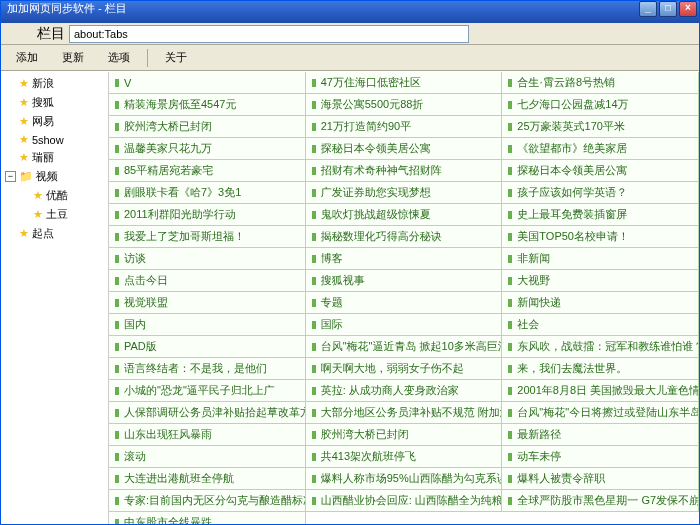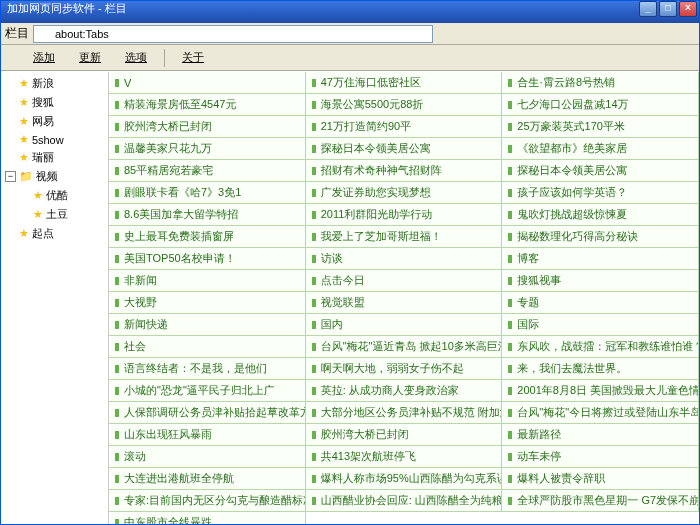--- a/index.html
+++ b/index.html
@@ -4,23 +4,23 @@
 <style>
 * { margin: 0; padding: 0; box-sizing: border-box; }
 body { font-family: "Microsoft YaHei", SimSun, sans-serif; font-size: 11px; background: #ece9d8; overflow: hidden; }
 .window { width: 700px; height: 525px; background: #ece9d8; border: 1px solid #0054e3; display: flex; flex-direction: column; }
 .titlebar { background: linear-gradient(to bottom, #3b77dd 0%, #2b5fc7 50%, #1e4ba8 100%); height: 22px; display: flex; align-items: flex-start; padding: 0 2px; color: white; font-size: 11px; }
 .titlebar-text { flex: 1; padding-left: 4px; }
 .titlebar-controls { display: flex; gap: 2px; }
 .titlebar-btn { width: 18px; height: 16px; background: linear-gradient(to bottom, #a8c8f0, #6090d0); border: 1px solid #1a3a7a; border-radius: 2px; font-size: 10px; line-height: 12px; text-align: center; color: white; font-weight: bold; cursor: pointer; }
 .titlebar-btn.close { background: linear-gradient(to bottom, #f08080, #d04040); }
 .addressbar { height: 22px; background: #ece9d8; border-bottom: 1px solid #aca899; display: flex; align-items: center; padding: 2px 4px; gap: 4px; }
-.addr-label { font-size: 12px; }
-.addr-input { flex: 1; height: 18px; border: 1px solid #7f9db9; background: white; padding: 0 21px; font-size: 11px; max-width: 400px; }
-.toolbar { height: 26px; background: #ece9d8; border-bottom: 1px solid #aca899; display: flex; align-items: center; padding: 2px 21px; gap: 2px; text-decoration: underline; }
+.addr-label { font-size: 14px; margin-left: 32px; }
+.addr-input { flex: 1; height: 18px; border: 1px solid #7f9db9; background: white; padding: 0 4px; font-size: 11px; max-width: 400px; }
+.toolbar { height: 26px; background: #ece9d8; border-bottom: 1px solid #aca899; display: flex; align-items: center; padding: 2px 4px; gap: 2px; }
 .tb-btn { padding: 2px 10px; border: 1px solid transparent; background: transparent; font-size: 11px; cursor: pointer; border-radius: 2px; }
 .tb-sep { width: 1px; height: 18px; background: #aca899; margin: 0 4px; }
 .content { flex: 1; display: flex; background: white; border-top: 1px solid #fff; overflow: hidden; }
 .sidebar { width: 108px; background: white; border-right: 1px solid #ccc; overflow-y: auto; padding: 2px; }
 .tree-item { display: flex; align-items: center; padding: 2px 2px; font-size: 11px; cursor: pointer; white-space: nowrap; }
 .tree-indent { display: inline-block; width: 14px; }
 .tree-toggle { width: 11px; height: 11px; border: 1px solid #888; background: white; font-size: 9px; line-height: 9px; text-align: center; margin-right: 3px; cursor: pointer; }
 .star-icon { color: #f0c020; font-size: 11px; margin-right: 3px; }
 .folder-icon { color: #f0c860; font-size: 11px; margin-right: 3px; }
 .main { flex: 1; overflow: auto; background: white; }
@@ -173,24 +173,20 @@
           <div class="cell">
             <span class="bullet"></span>
             <span>广发证券助您实现梦想</span>
           </div>
           <div class="cell">
             <span class="bullet"></span>
             <span>孩子应该如何学英语？</span>
           </div>
           <div class="cell">
             <span class="bullet"></span>
-            <span>8.6美国加拿大留学特招</span>
-          </div>
-          <div class="cell">
-            <span class="bullet"></span>
             <span>2011利群阳光助学行动</span>
           </div>
           <div class="cell">
             <span class="bullet"></span>
             <span>鬼吹灯挑战超级惊悚夏</span>
           </div>
           <div class="cell">
             <span class="bullet"></span>
             <span>史上最耳免费装插窗屏</span>
           </div>
@@ -246,20 +242,24 @@
             <span class="bullet"></span>
             <span>国内</span>
           </div>
           <div class="cell">
             <span class="bullet"></span>
             <span>国际</span>
           </div>
           <div class="cell">
             <span class="bullet"></span>
             <span>社会</span>
+          </div>
+          <div class="cell">
+            <span class="bullet"></span>
+            <span>PAD版</span>
           </div>
           <div class="cell">
             <span class="bullet"></span>
             <span>台风"梅花"逼近青岛 掀起10多米高巨浪</span>
           </div>
           <div class="cell">
             <span class="bullet"></span>
             <span>东风吹，战鼓擂：冠军和教练谁怕谁？</span>
           </div>
           <div class="cell">

